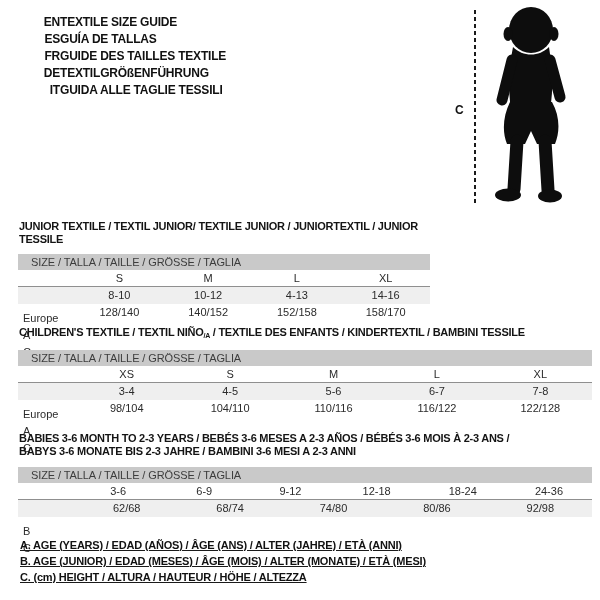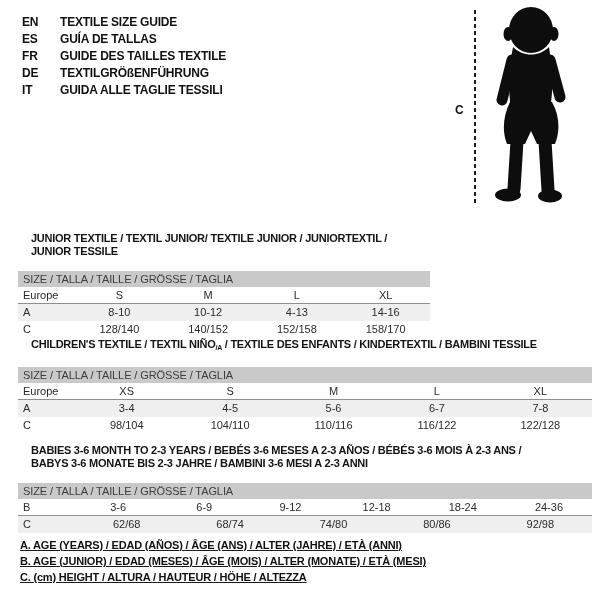--- a/index.html
+++ b/index.html
@@ -3,40 +3,40 @@
 <meta charset="utf-8">
 <style>
   html,body { margin:0; padding:0; background:#ffffff; }
   .page {
     position:relative; width:600px; height:600px; background:#ffffff;
     font-family:"Liberation Sans", sans-serif; color:#1a1a1a; overflow:hidden;
   }
 
   
   .langs { position:absolute; left:22px; top:14px; }
-  .lang-row { display:flex; font-size:12px; font-weight:bold; line-height:17px; letter-spacing:-0.2px; color:#111; }
+  .lang-row { display:flex; font-size:12px; font-weight:bold; line-height:17px; letter-spacing:-0.2px; color:#111;text-align:right; }
   .lang-code { width:38px; flex:none; }
 
   
   .measure-line {
     position:absolute; left:474px; top:10px; width:2px; height:196px;
     background:repeating-linear-gradient(to bottom, #1a1a1a 0 4px, transparent 4px 7px);
   }
   .measure-label { position:absolute; left:455px; top:103px; font-size:12px; font-weight:bold; color:#111; }
   .silhouette { position:absolute; left:483px; top:5px; }
 
   
   .t { position:absolute; left:18px; }
-  .t h2 { margin:13px; font-size:11px; font-weight:bold; letter-spacing:-0.25px; color:#141414; line-height:13px; white-space:pre-line; }
+  .t h2 { margin:1px; font-size:11px; font-weight:bold; letter-spacing:-0.25px; color:#141414; line-height:13px; white-space:pre-line; }
   .t h2 .sub { font-size:7px; vertical-align:-2px; }
-  .t .bar { height:16px; line-height:16px; background:#c9c9c9; font-size:11px; color:#3c3c3c; padding-left:5px; box-sizing:border-box; letter-spacing:-0.1px; }
+  .t .bar { height:16px; line-height:16px; background:#c9c9c9; font-size:11px; color:#3c3c3c; padding-left:13px; box-sizing:border-box; letter-spacing:-0.1px; }
   .t .row { display:flex; height:17px; line-height:17px; font-size:11px; color:#2b2b2b; box-sizing:border-box; }
   .t .row.first { border-bottom:1px solid #8f8f8f; }
   .t .row.alt { background:#efefef; }
-  .t .lbl { width:57px; padding-left:5px; flex:none; box-sizing:border-box; }
+  .t .lbl { width:57px; padding-left:5px; flex:none; box-sizing:border-box;margin-top:40px; }
   .t .cell { flex:1; text-align:center; }
   #t1 { top:219px; width:412px; }
   #t2 { top:325px; width:574px; }
   #t1 .bar, #t2 .bar { margin-top:8px; }
   #t3 { top:431px; width:574px; }
   #t3 .bar { margin-top:9px; }
 
   
   .notes { position:absolute; left:20px; top:537px;text-decoration:underline; }
   .note { font-size:11px; font-weight:bold; line-height:16px; letter-spacing:-0.2px; color:#111; }

